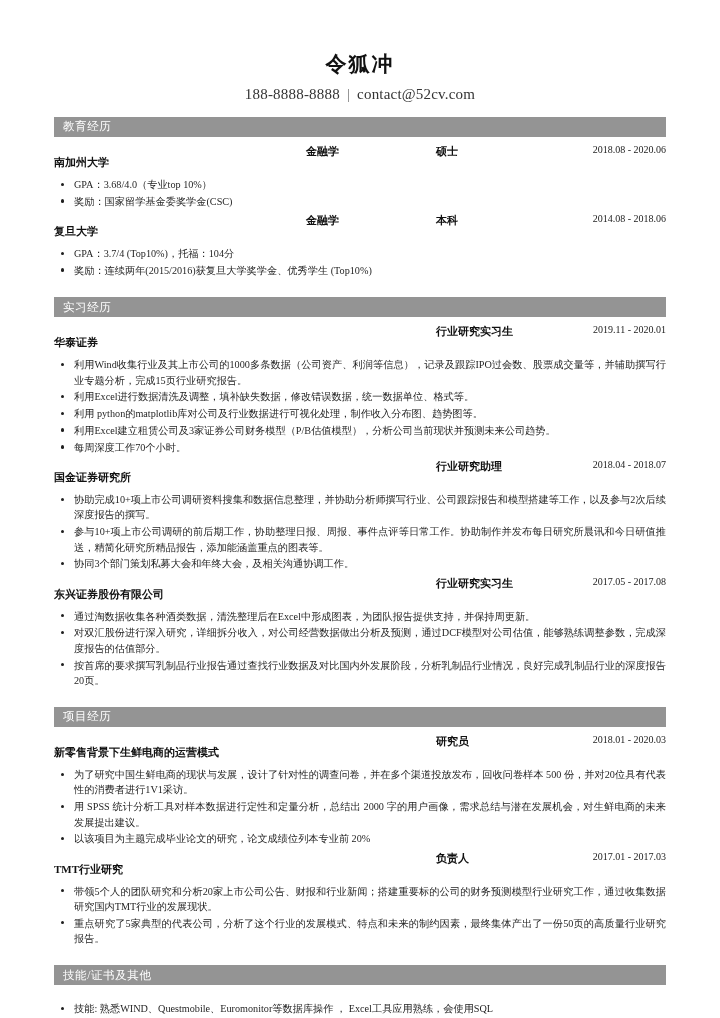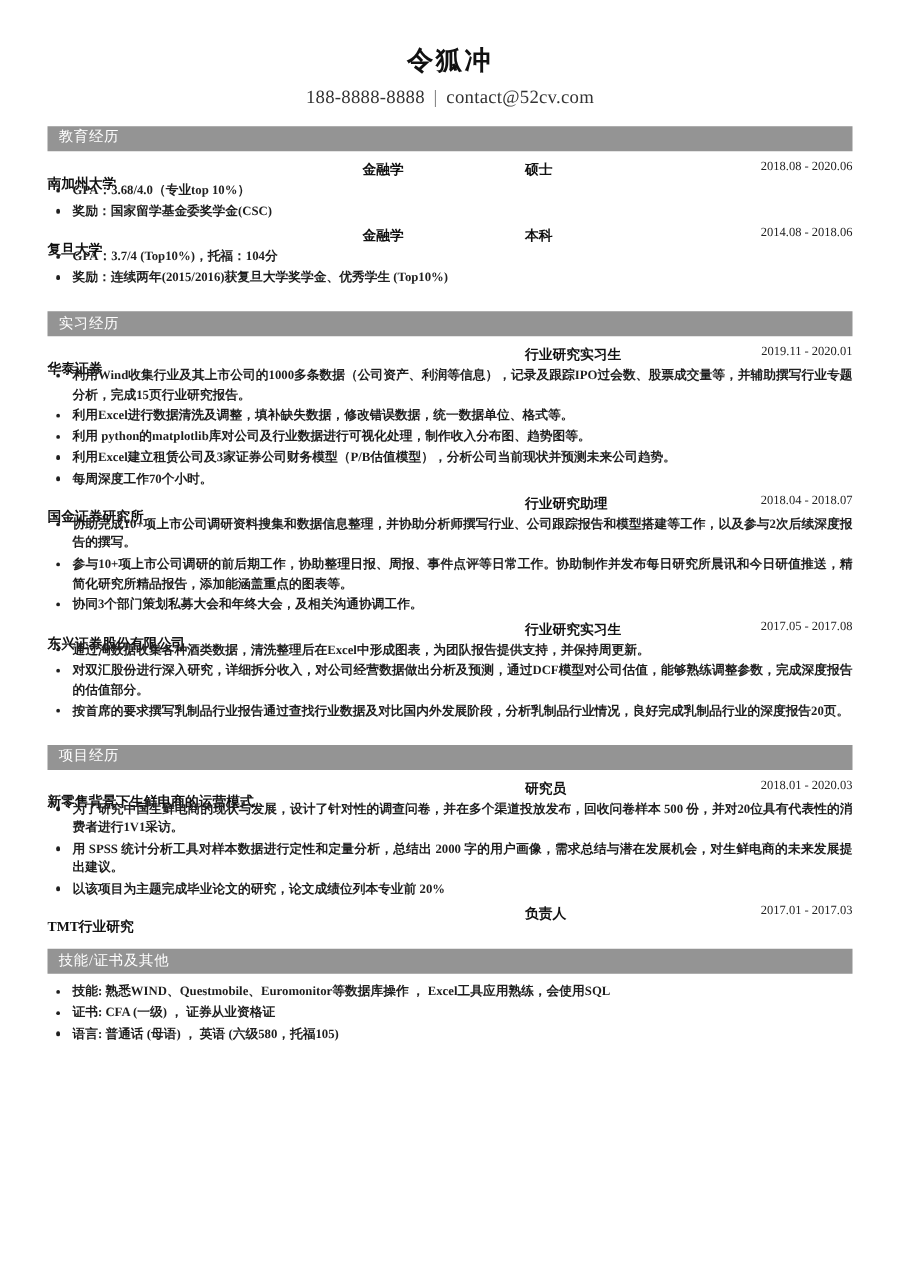--- a/index.html
+++ b/index.html
@@ -12,21 +12,21 @@
     height: 1018px;
     font-family: "Liberation Serif", "DejaVu Serif", serif;
     color: #1a1a1a;
     overflow: hidden;
   }
   .page {
     width: 720px;
     height: 1018px;
     position: relative;
     box-sizing: border-box;
-    padding: 0;
+    padding: 16px;
   }
 
   
   .cv-header {
     text-align: center;
     padding-top: 36px;
   }
   .cv-name {
     font-size: 21px;
     font-weight: bold;
@@ -108,23 +108,22 @@
     top: 0;
     font-weight: normal;
     font-size: 10px;
     color: #222;
     white-space: nowrap;
   }
 
   
   ul.bullets {
     list-style: none;
-    margin: 0 0 0 0;
+    margin: 16px 0 0 0;
     padding: 0;
-    font-weight: bold;
   }
   ul.bullets > li {
     position: relative;
     padding-left: 20px;
     font-size: 10.2px;
     line-height: 15.3px;
     color: #1f1f1f;
     margin-bottom: 1.5px;
     text-align: justify;
   }
@@ -250,20 +249,24 @@
               <li>用 SPSS 统计分析工具对样本数据进行定性和定量分析，总结出 2000 字的用户画像，需求总结与潜在发展机会，对生鲜电商的未来发展提出建议。</li>
               <li>以该项目为主题完成毕业论文的研究，论文成绩位列本专业前 20%</li>
             </ul>
           </div>
           <div class="entry">
             <div class="entry-head">
               <span class="entry-org">TMT行业研究</span>
               <span class="entry-role">负责人</span>
               <span class="entry-date">2017.01 - 2017.03</span>
             </div>
+            <ul class="bullets">
+              <li>带领5个人的团队研究和分析20家上市公司公告、财报和行业新闻；搭建重要标的公司的财务预测模型行业研究工作，通过收集数据研究国内TMT行业的发展现状。</li>
+              <li>重点研究了5家典型的代表公司，分析了这个行业的发展模式、特点和未来的制约因素，最终集体产出了一份50页的高质量行业研究报告。</li>
+            </ul>
           </div>
         </div>
       </div>
       <div class="section">
         <div class="section-bar">
           <span class="section-title">技能/证书及其他</span>
         </div>
         <div class="section-body">
           <div class="entry">
             <ul class="bullets">

